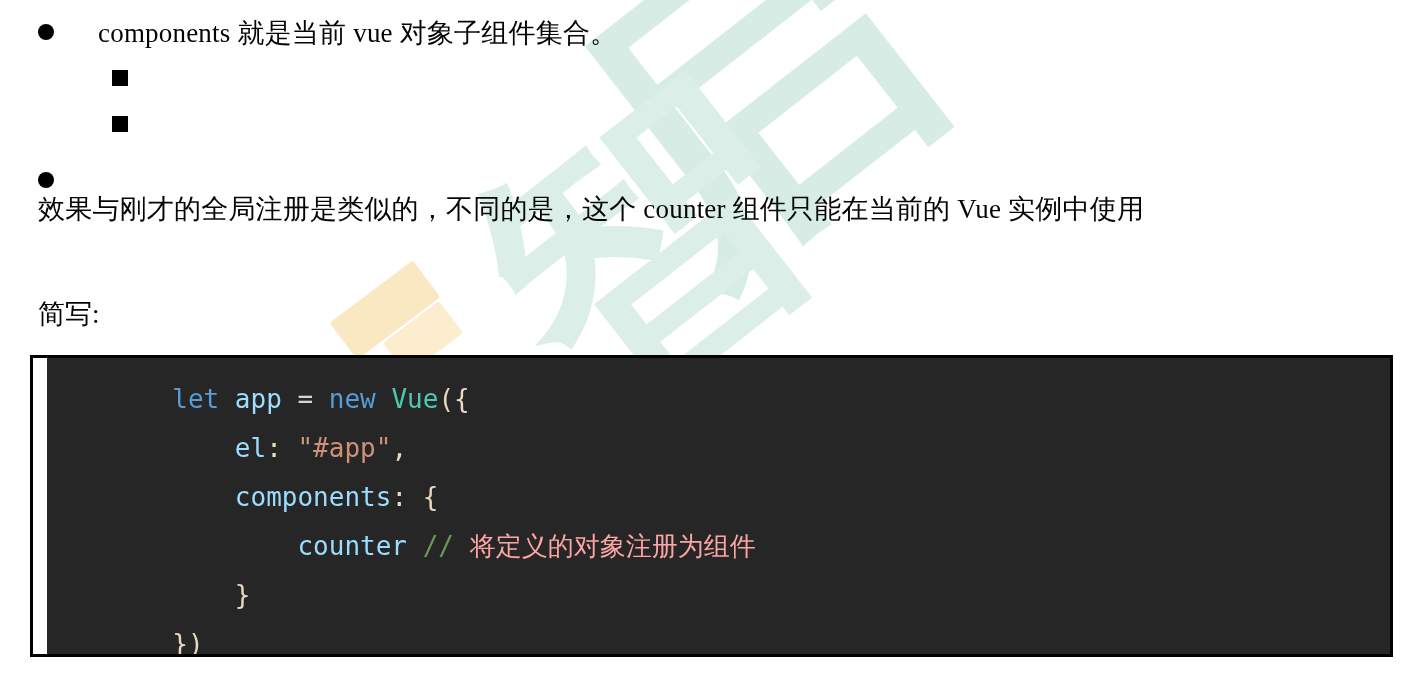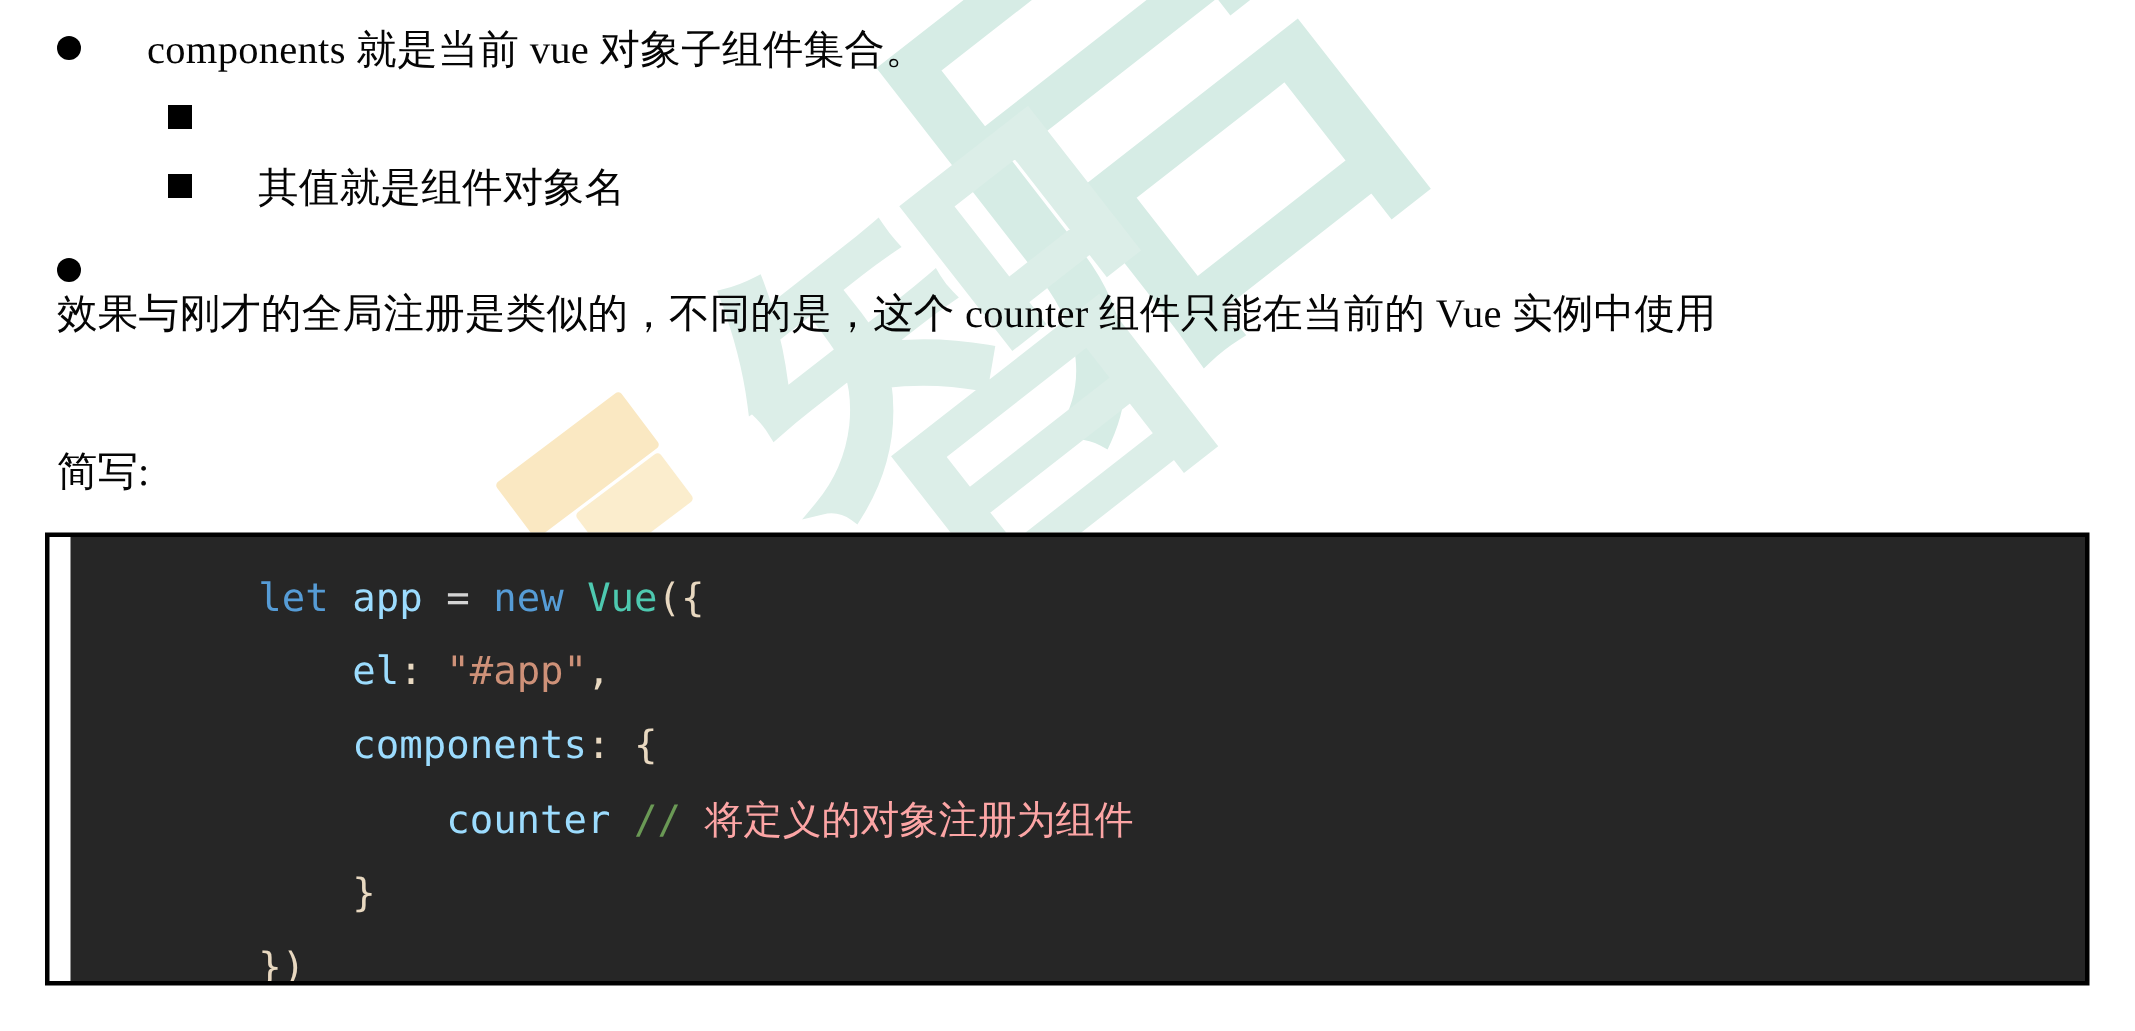--- a/index.html
+++ b/index.html
@@ -183,21 +183,20 @@
     <span class="bullet-mark mark-disc"></span>
     <span class="bullet-text">components 就是当前 vue 对象子组件集合。</span>
   </div>
 
   <div class="bullet-line lvl2" id="item-key">
     <span class="bullet-mark mark-square"></span>
   </div>
 
   <div class="bullet-line lvl2" id="item-value">
     <span class="bullet-mark mark-square"></span>
-    <span class="bullet-text">其值就是组件对象名</span>
   </div>
 
   <div class="bullet-line lvl1" id="item-effect">
     <span class="bullet-mark mark-disc"></span>
     <span class="bullet-text">效果与刚才的全局注册是类似的，不同的是，这个 counter 组件只能在当前的 Vue 实例中使用</span>
   </div>
 
   <div id="label-jianxie">简写:</div>
 
   <div id="code-block">

